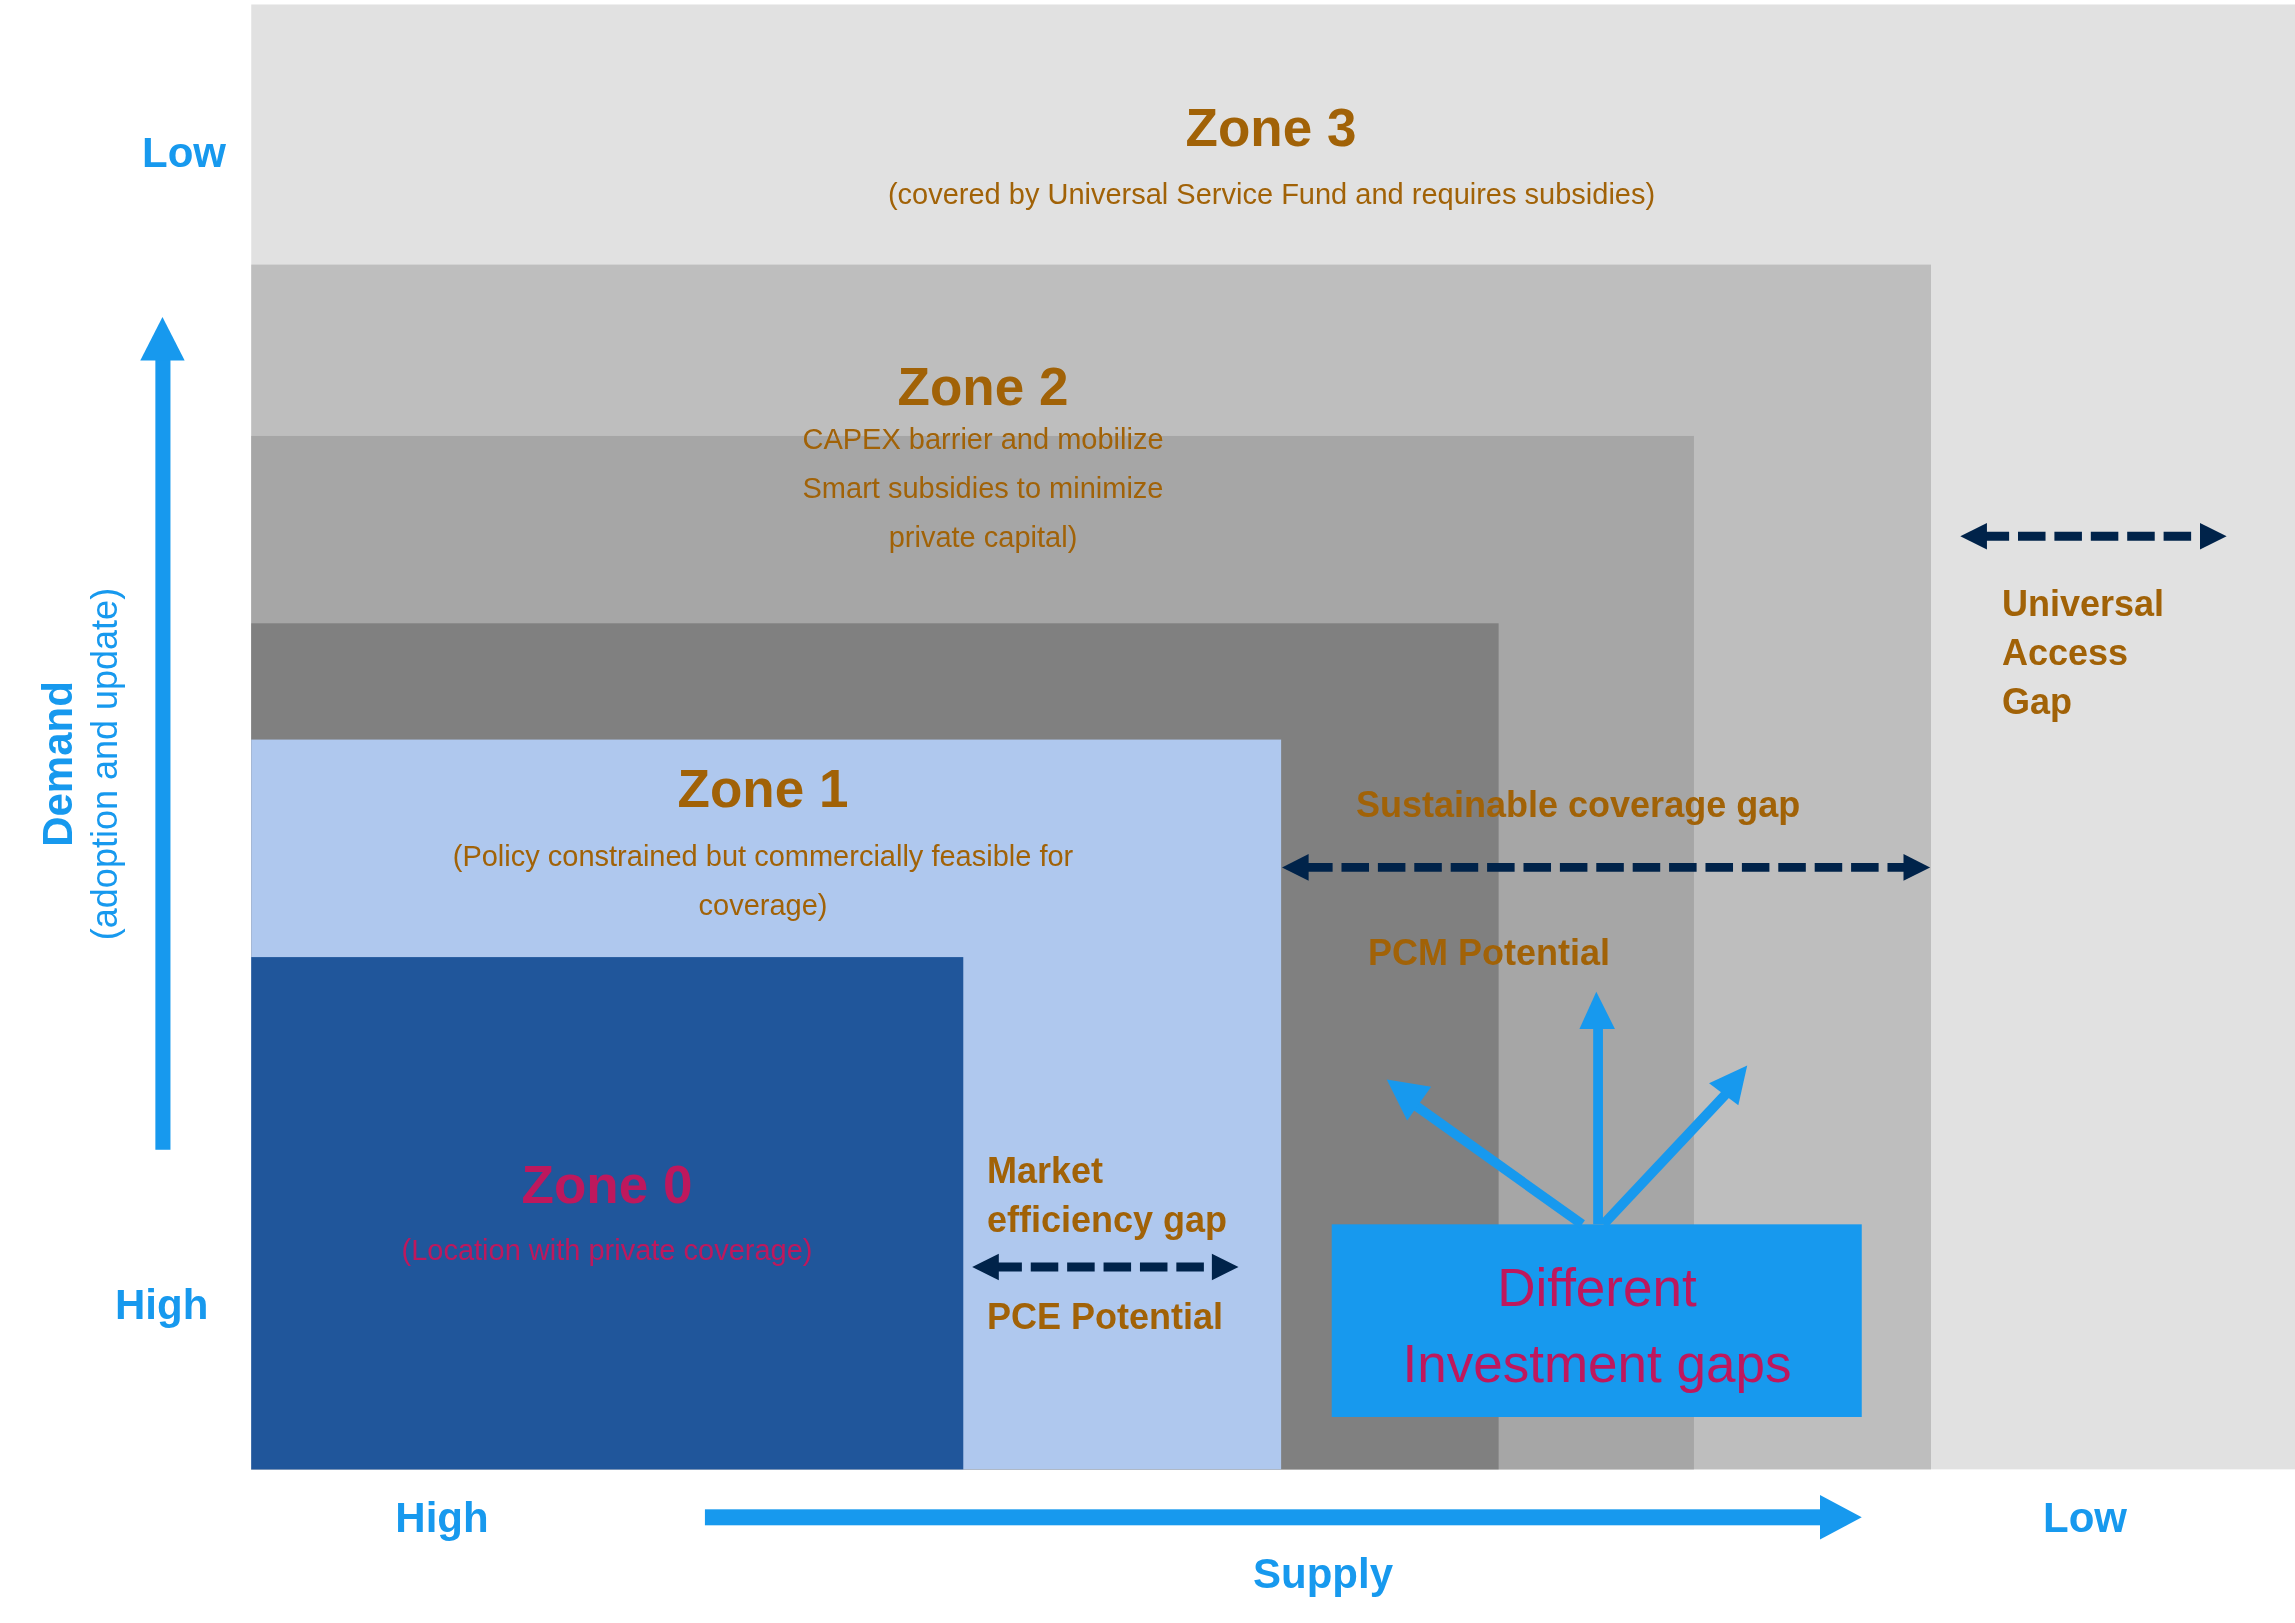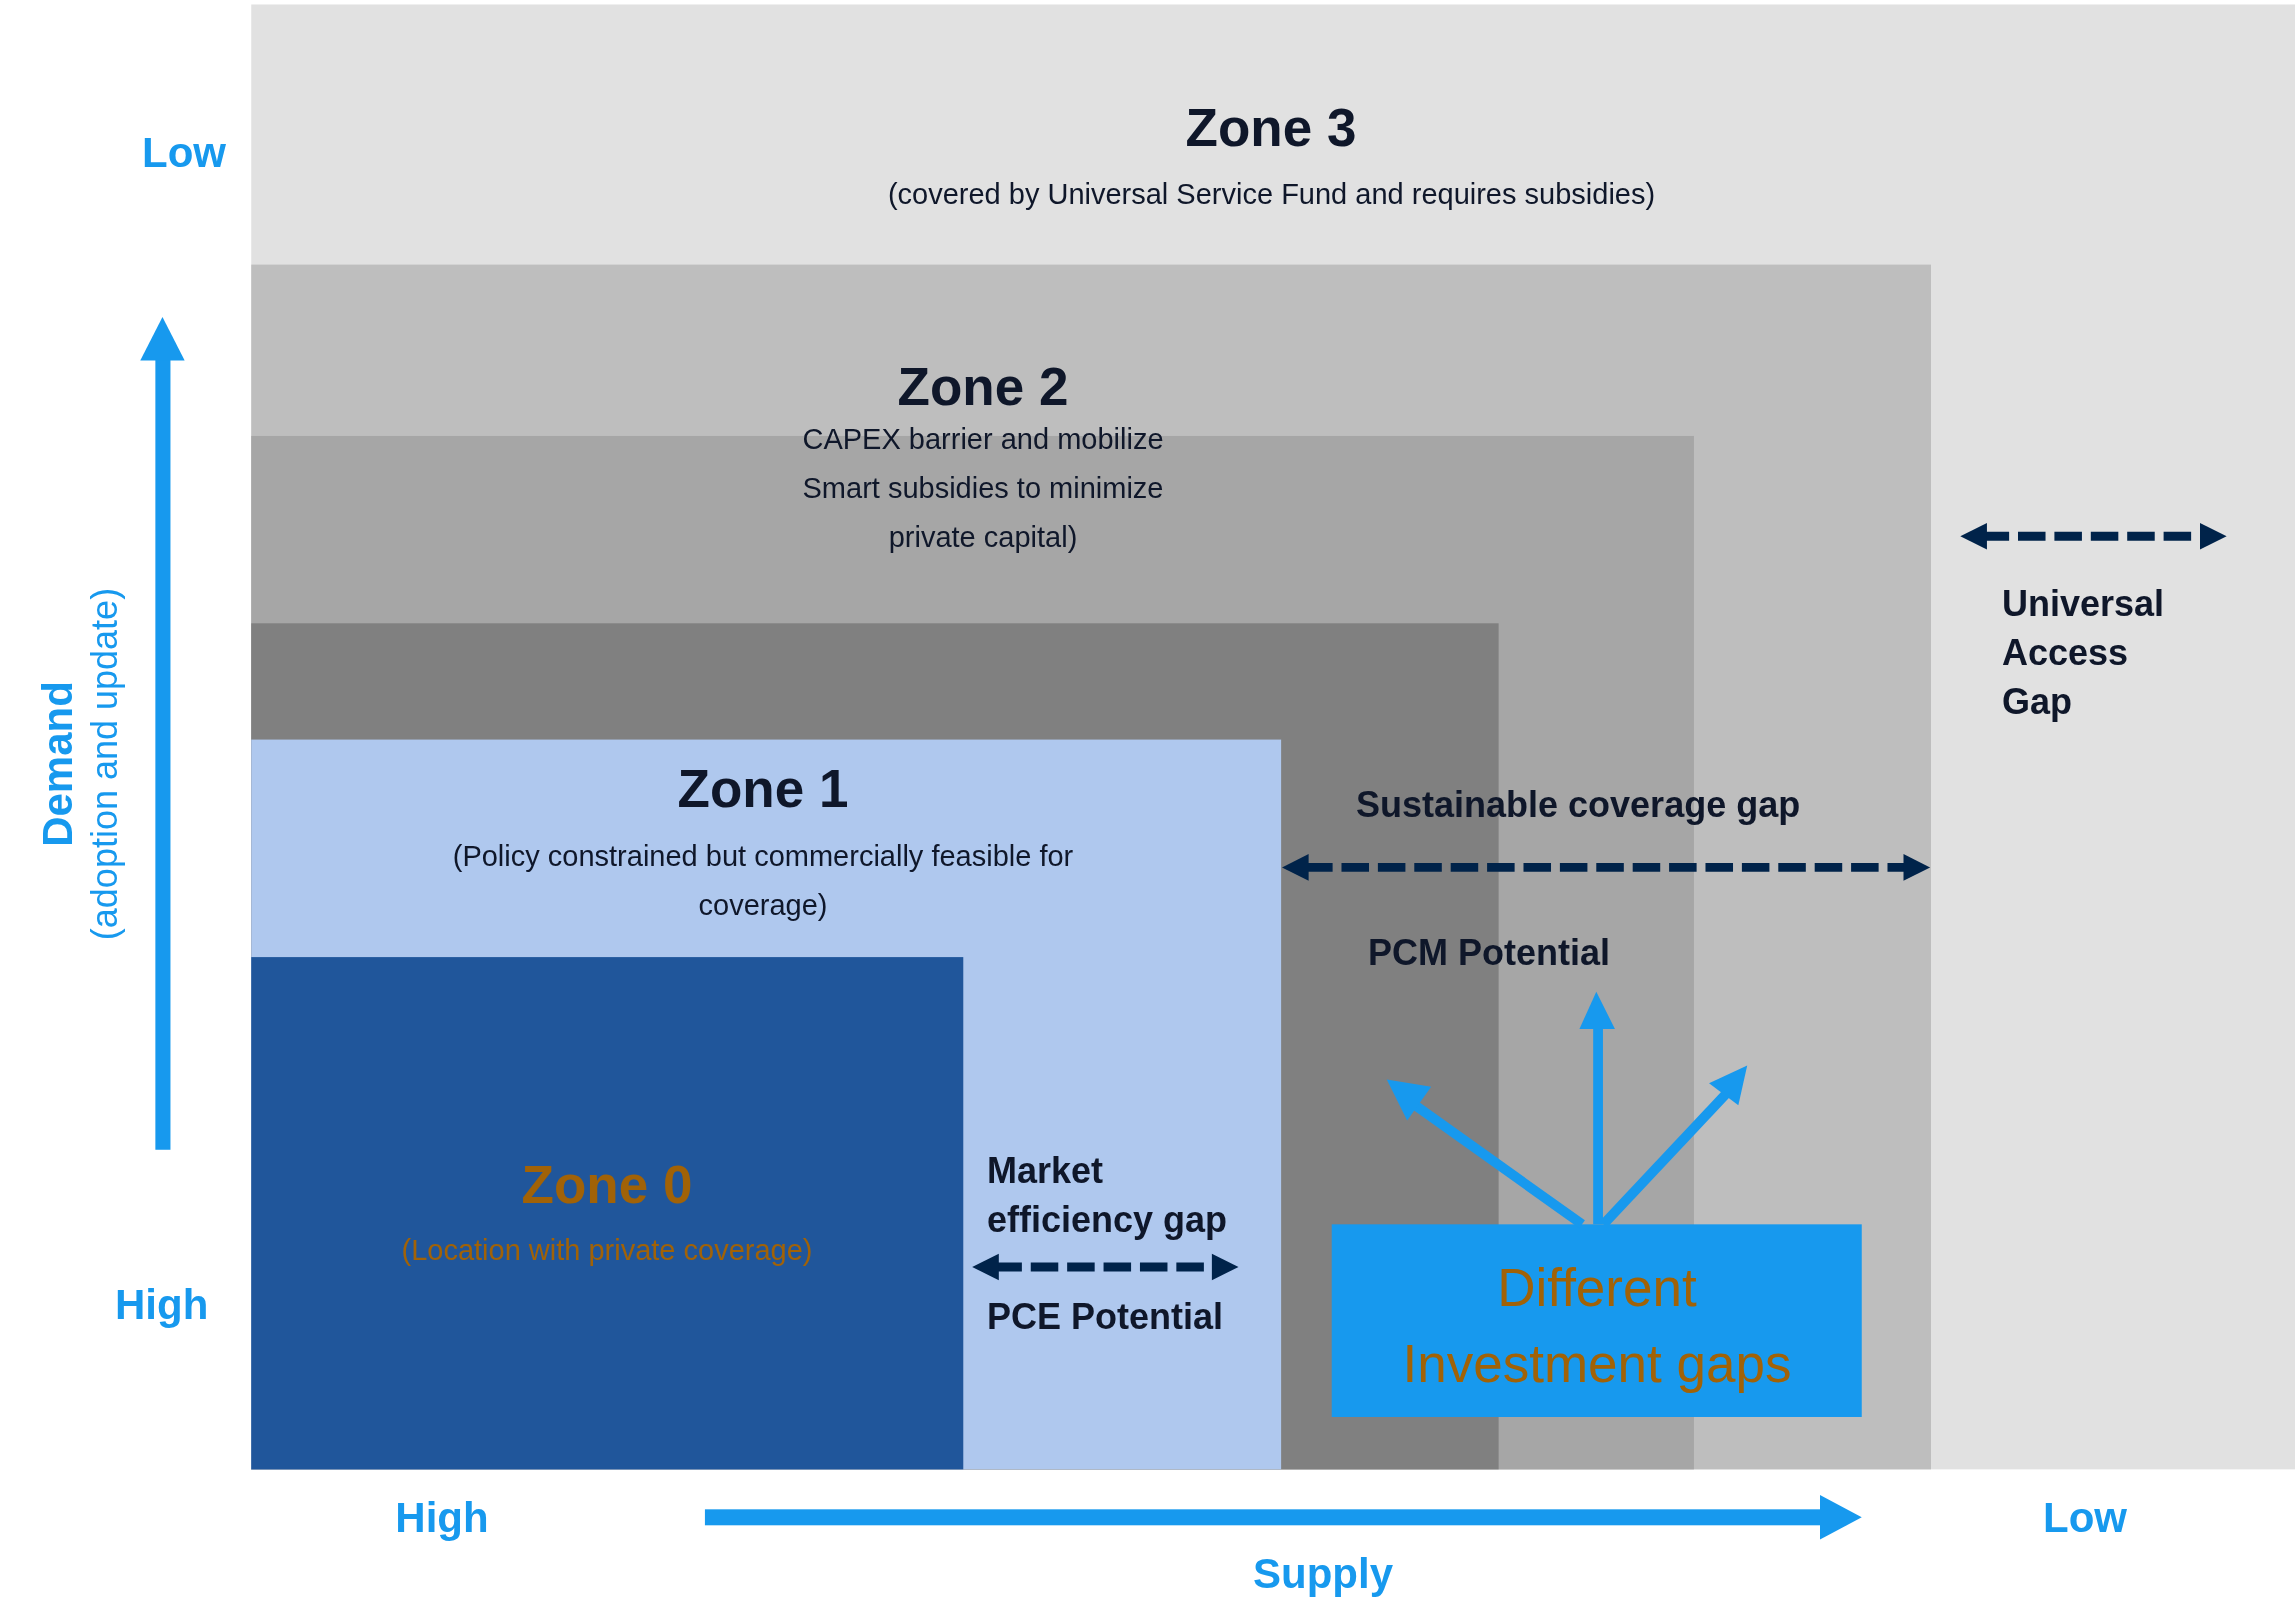--- a/index.html
+++ b/index.html
@@ -1,22 +1,22 @@
 <!DOCTYPE html>
 <html style="font-size:14px"><head>
 <meta charset="utf-8">
 <style>
   html, body { margin: 0; padding: 0; background: #ffffff; }
   body { width: 2295px; height: 1623px; position: relative; overflow: hidden;
          font-family: "Liberation Sans", sans-serif; }
   .abs { position: absolute; }
   svg.canvas { position: absolute; left: 0; top: 0; }
-  .navy { color: #0f172a; }
+  .navy { color: #a16207; }
   .blue { color: #1799EE; }
-  .white { color: #a16207; }
+  .white { color: #be185d; }
   .title { font-weight: bold; font-size: 53px; line-height: 53px; white-space: nowrap; }
   .sub { font-size: 29px; line-height: 49px; white-space: nowrap; }
   .label { font-weight: bold; font-size: 36px; line-height: 49px; white-space: nowrap; }
   .center { text-align: center; }
   .axis { font-weight: bold; font-size: 42px; line-height: 44px; white-space: nowrap; }
   .vert { transform-origin: center center; transform: rotate(-90deg); text-align: center; white-space: nowrap; }
 </style>
 </head>
 <body>
 

